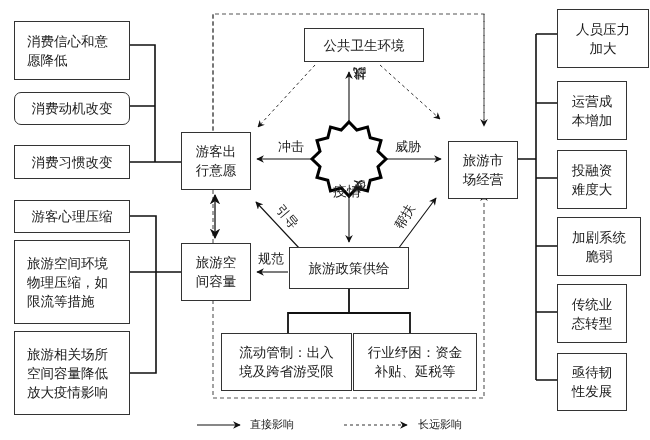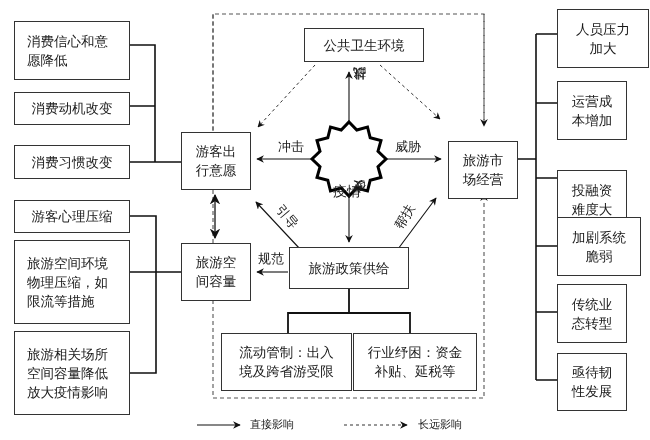--- a/index.html
+++ b/index.html
@@ -61,29 +61,29 @@
 
 <div class="box" style="left:304px; top:28px; width:120px; height:34px;">公共卫生环境</div>
 <div class="box" style="left:181px; top:132px; width:70px; height:58px; padding:2px 11px;">游客出行意愿</div>
 <div class="box" style="left:181px; top:243px; width:70px; height:58px; padding:2px 11px;">旅游空间容量</div>
 <div class="box" style="left:448px; top:141px; width:70px; height:58px; padding:2px 11px;">旅游市场经营</div>
 <div class="box" style="left:289px; top:247px; width:120px; height:42px;">旅游政策供给</div>
 <div class="box" style="left:221px; top:333px; width:131px; height:58px; padding:2px 14px;">流动管制：出入境及跨省游受限</div>
 <div class="box" style="left:353px; top:333px; width:124px; height:58px; padding:2px 12px;">行业纾困：资金补贴、延税等</div>
 
 <div class="box left" style="left:14px; top:21px; width:116px; height:59px; padding-right:12px;">消费信心和意愿降低</div>
-<div class="box" style="left:14px; top:92px; width:116px; height:33px;">消费动机改变</div>
+<div class="box" style="left:14px; top:92px; width:116px; height:33px;border-radius:7px;">消费动机改变</div>
 <div class="box" style="left:14px; top:145px; width:116px; height:34px;">消费习惯改变</div>
 <div class="box" style="left:14px; top:200px; width:116px; height:33px;">游客心理压缩</div>
 <div class="box left" style="left:14px; top:240px; width:116px; height:84px; padding-right:12px;">旅游空间环境物理压缩，如限流等措施</div>
 <div class="box left" style="left:14px; top:331px; width:116px; height:84px; padding-right:12px;">旅游相关场所空间容量降低放大疫情影响</div>
 
 <div class="box" style="left:557px; top:9px; width:92px; height:59px; padding:0 12px;">人员压力加大</div>
 <div class="box" style="left:557px; top:81px; width:70px; height:59px; padding:2px 12px;">运营成本增加</div>
-<div class="box" style="left:557px; top:150px; width:70px; height:59px; padding:2px 12px;margin-top:20px;">投融资难度大</div>
+<div class="box" style="left:557px; top:150px; width:70px; height:59px; padding:2px 12px;">投融资难度大</div>
 <div class="box" style="left:557px; top:217px; width:84px; height:59px; padding:2px 12px;">加剧系统脆弱</div>
 <div class="box" style="left:557px; top:284px; width:70px; height:59px; padding:2px 12px;">传统业态转型</div>
 <div class="box" style="left:557px; top:353px; width:70px; height:58px; padding:2px 12px;">亟待韧性发展</div>
 
 <div class="lbl" style="left:278px; top:140px;">冲击</div>
 <div class="lbl" style="left:395px; top:140px;">威胁</div>
 <div class="lbl vlbl" style="left:353px; top:90px; transform:rotate(180deg);">挑战</div>
 <div class="lbl vlbl" style="left:353px; top:203px; transform:rotate(180deg);">改变</div>
 <div class="lbl" style="left:274px; top:210px; transform:rotate(50deg);">引导</div>
 <div class="lbl" style="left:392px; top:210px; transform:rotate(-60deg);">帮扶</div>

